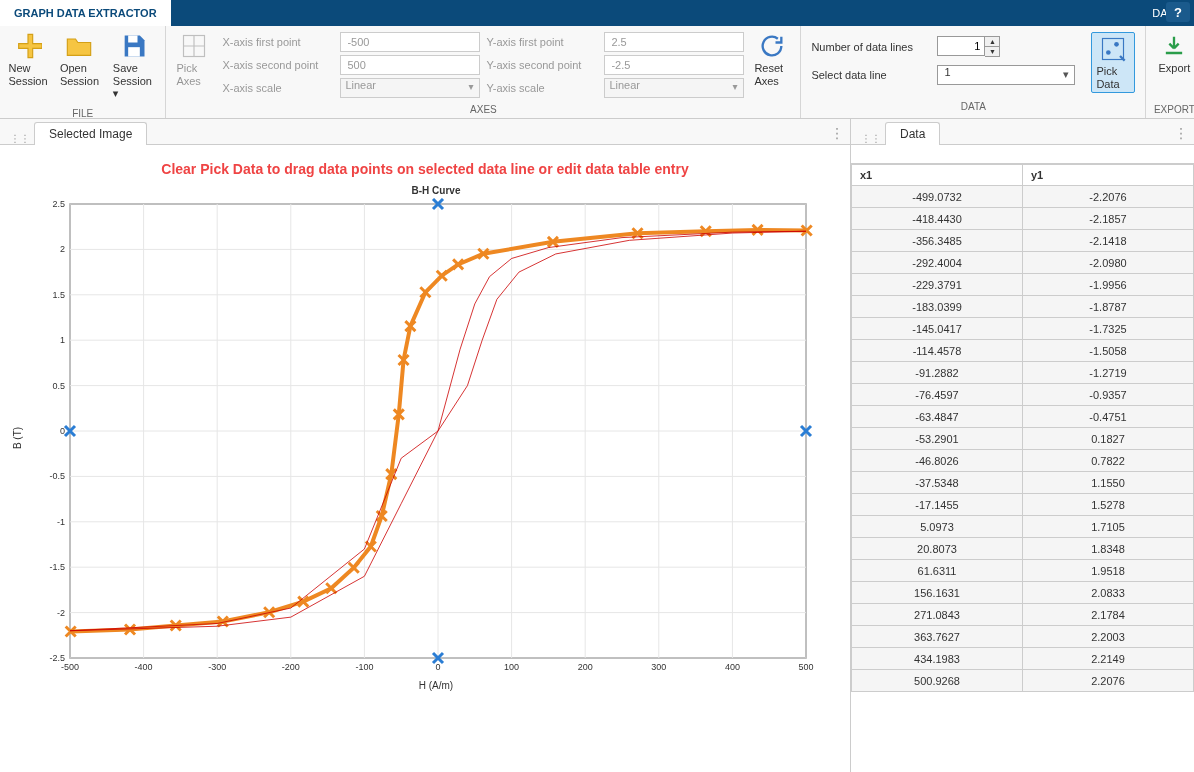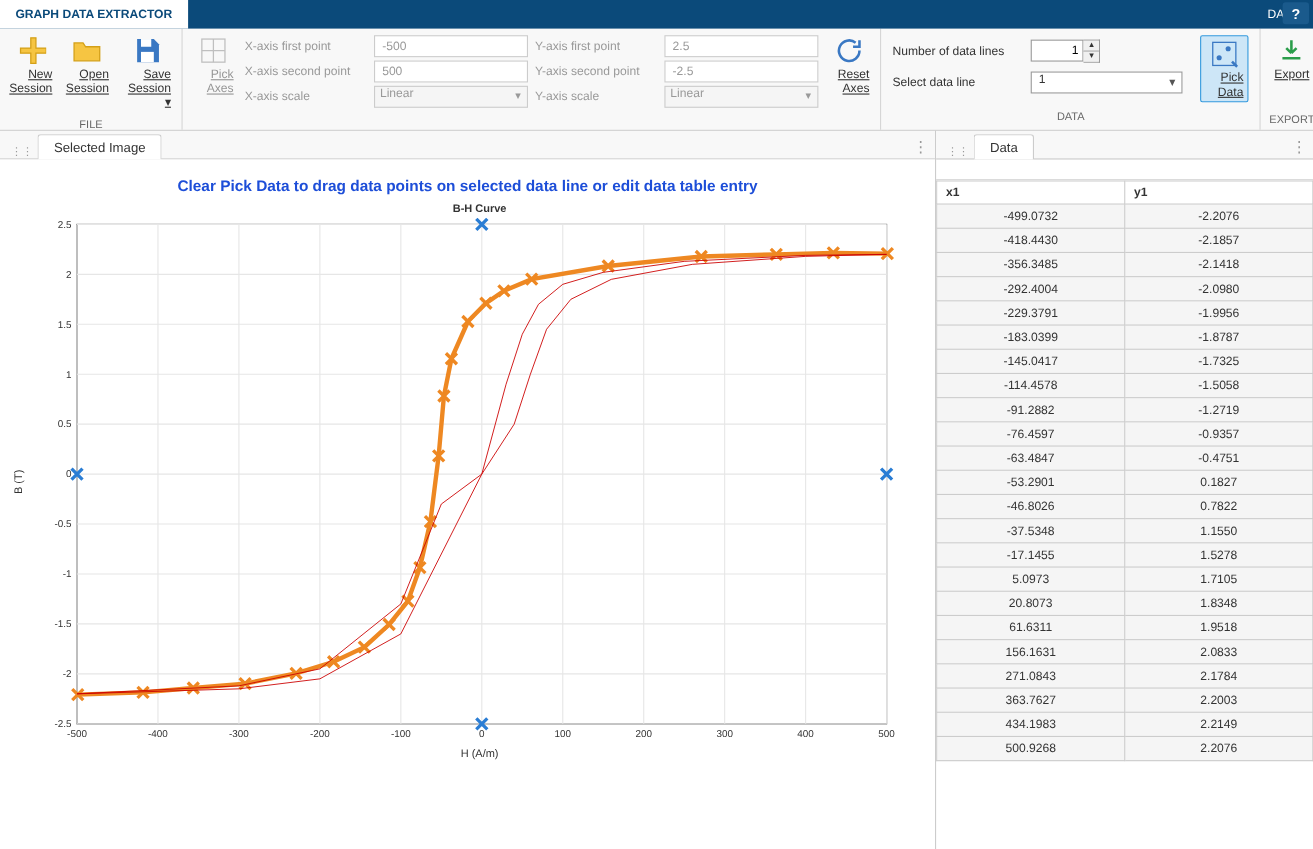--- a/index.html
+++ b/index.html
@@ -12,21 +12,21 @@
   .help-btn { position: absolute; right: 4px; top: 2px; width: 24px; height: 20px; background: #1a5a8c; border-radius: 3px; display: flex; align-items: center; justify-content: center; color: #fff; font-weight: bold; font-size: 13px; cursor: pointer; }
   
   
   .ribbon { background: #f8f8f8; border-bottom: 1px solid #ccc; height: 93px; display: flex; }
   .ribbon-group { border-right: 1px solid #d6d6d6; display: flex; flex-direction: column; }
   .ribbon-group-body { flex: 1; display: flex; align-items: flex-start; padding: 4px 6px; gap: 6px; }
   .ribbon-group-label { text-align: center; font-size: 10px; color: #666; padding: 2px 0 3px; }
   
   .big-btn { display: flex; flex-direction: column; align-items: center; gap: 2px; padding: 2px 4px; cursor: pointer; min-width: 44px; }
   .big-btn svg { width: 28px; height: 28px; }
-  .big-btn-label { font-size: 11px; text-align: right; line-height: 1.15; text-decoration: underline; }
+  .big-btn-label { font-size: 11px; text-align: left; line-height: 1.15; }
   .big-btn.disabled { opacity: 0.5; cursor: default; }
   .big-btn.pressed { background: #cde6f7; border: 1px solid #3399dd; border-radius: 2px; }
   
   .axes-fields { display: flex; flex-direction: column; gap: 3px; padding-top: 2px; }
   .axis-row { display: flex; align-items: center; gap: 16px; }
   .axis-label { font-size: 11px; color: #999; width: 102px; }
   .axis-input { width: 140px; height: 20px; border: 1px solid #ccc; padding: 0 6px; font-size: 11px; color: #999; background: #fff; }
   .axis-select { width: 140px; height: 20px; border: 1px solid #ccc; padding: 0 4px; font-size: 11px; color: #999; background: #f5f5f5; position: relative; }
   .axis-select::after { content: "▾"; position: absolute; right: 6px; top: 2px; color: #999; font-size: 10px; }
   
@@ -48,21 +48,21 @@
   .content { display: flex; height: calc(772px - 26px - 93px); }
   .left-pane { flex: 1; border-right: 1px solid #ccc; display: flex; flex-direction: column; min-width: 0; }
   .right-pane { width: 343px; display: flex; flex-direction: column; }
   
   .pane-tabs { height: 26px; border-bottom: 1px solid #ccc; display: flex; align-items: flex-end; padding-left: 6px; position: relative; background: #f8f8f8; }
   .pane-tab-handle { font-size: 10px; color: #999; padding: 0 4px; cursor: pointer; }
   .pane-tab { background: #fff; border: 1px solid #ccc; border-bottom: none; padding: 4px 14px; font-size: 12px; position: relative; top: 1px; border-radius: 3px 3px 0 0; }
   .pane-menu { position: absolute; right: 8px; top: 6px; font-size: 14px; color: #999; cursor: pointer; letter-spacing: -2px; }
   
   .chart-area { flex: 1; padding: 10px 14px; background: #fff; position: relative; overflow: hidden; }
-  .instruction { text-align: center; color: #1d4ed8; font-weight: bold; font-size: 14px; margin: 6px 0 8px; }
+  .instruction { text-align: center; color: #ef4444; font-weight: bold; font-size: 14px; margin: 6px 0 8px; }
   
   .plot-box { position: relative; margin-left: 22px; }
   .plot-title { text-align: center; font-size: 10px; font-weight: bold; margin-bottom: 2px; }
   .plot-svg { display: block; }
   .ylabel { position: absolute; left: -30px; top: 50%; transform: translateY(-50%) rotate(-90deg); font-size: 10px; }
   .xlabel { text-align: center; font-size: 10px; margin-top: 2px; }
   
   .data-table { flex: 1; overflow-y: auto; border-top: 1px solid #ccc; margin-top: 18px; }
   .data-table table { width: 100%; border-collapse: collapse; font-size: 11px; }
   .data-table th { text-align: left; font-weight: bold; padding: 4px 8px; border: 1px solid #ccc; background: #fff; }
@@ -148,20 +148,21 @@
         </div>
       </div>
       <div class="big-btn">
         <svg viewBox="0 0 24 24">
             <path fill="none" stroke="#3a78c3" stroke-width="2" d="M20 12a8 8 0 1 1-3-6.2M20 4v5h-5"></path>
           </svg>
         <div class="big-btn-label">Reset
 Axes</div>
       </div>
     </div>
+    <div class="ribbon-group-label">AXES</div>
   </div>
 
   <div class="ribbon-group" style="flex:1">
     <div class="data-group-body">
       <div class="data-fields">
         <div class="data-row">
           <label>Number of data lines</label>
           <div class="spinner">
             <input value="1" style="">
             <div class="spinner-btns">

